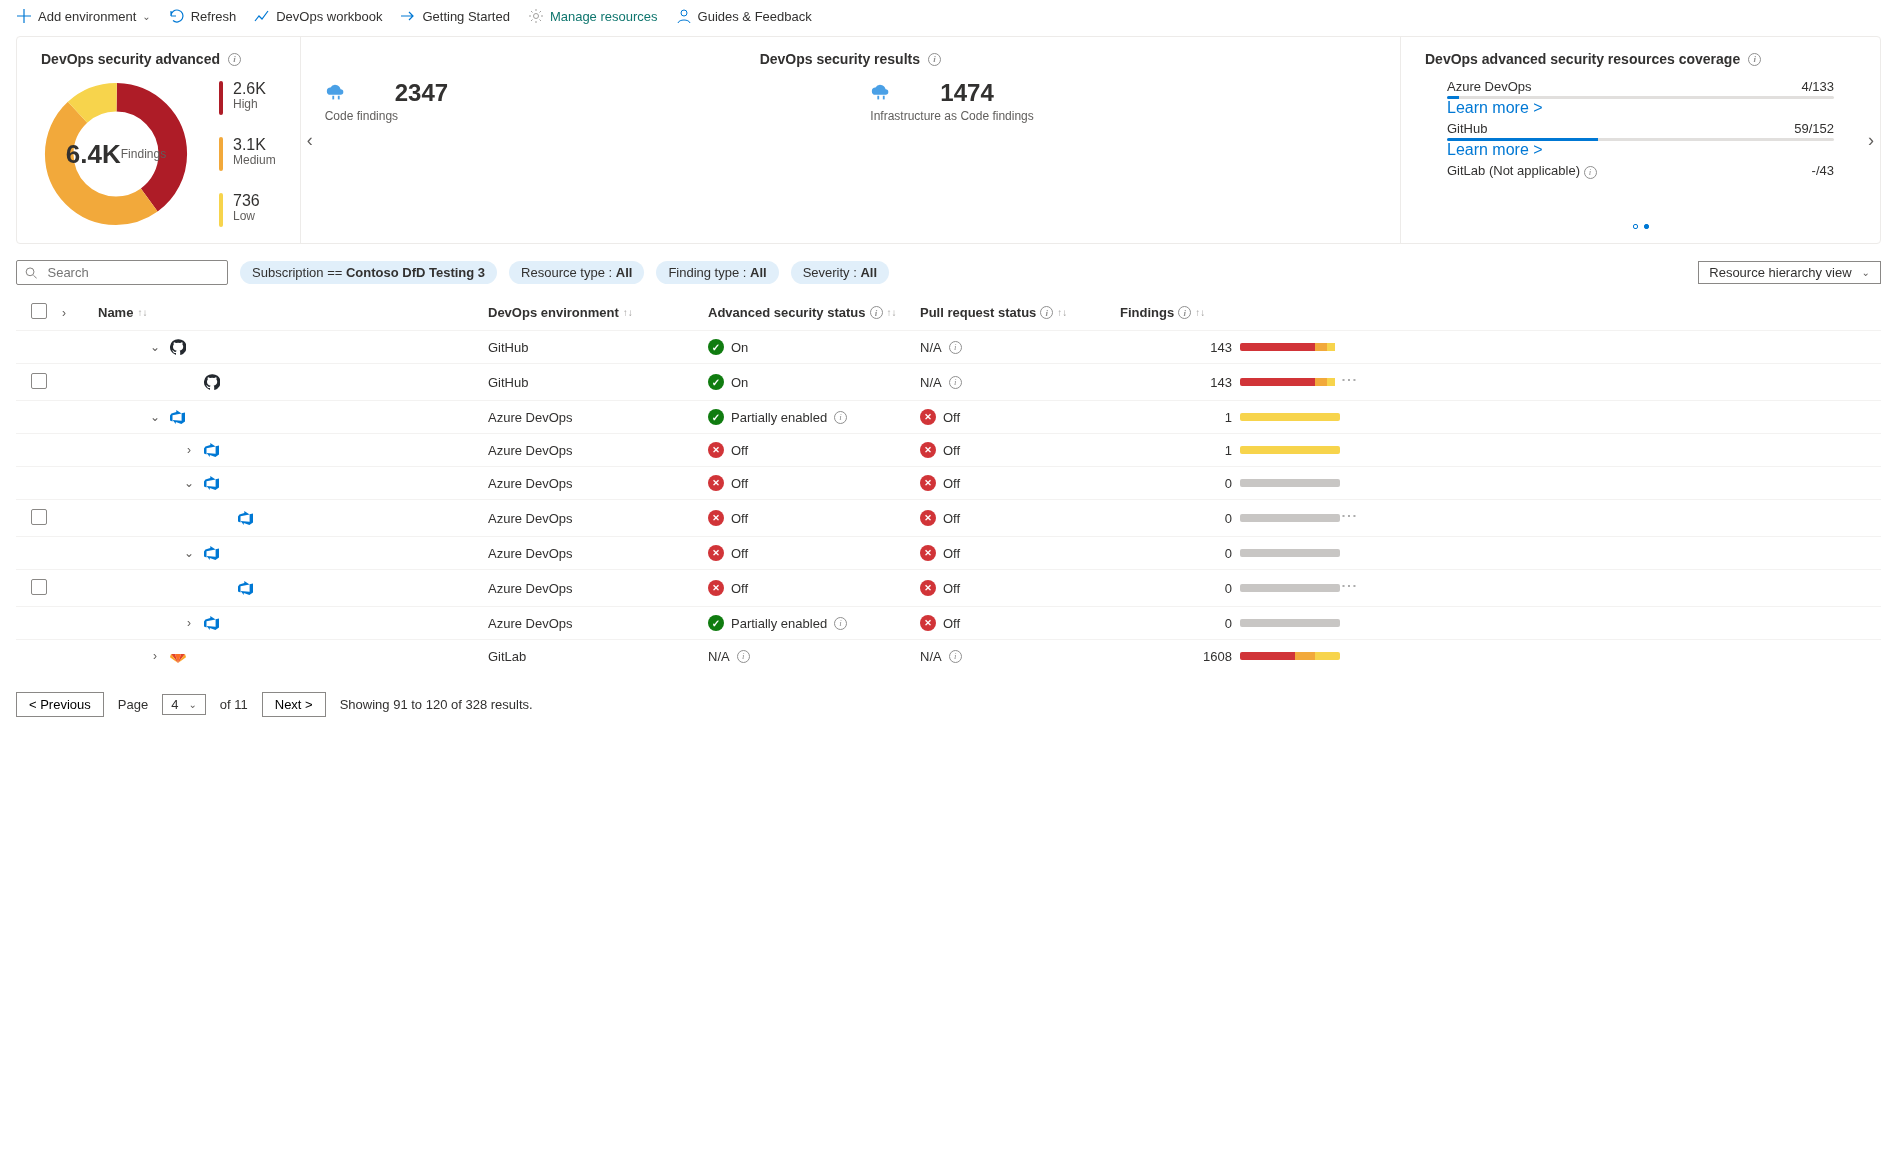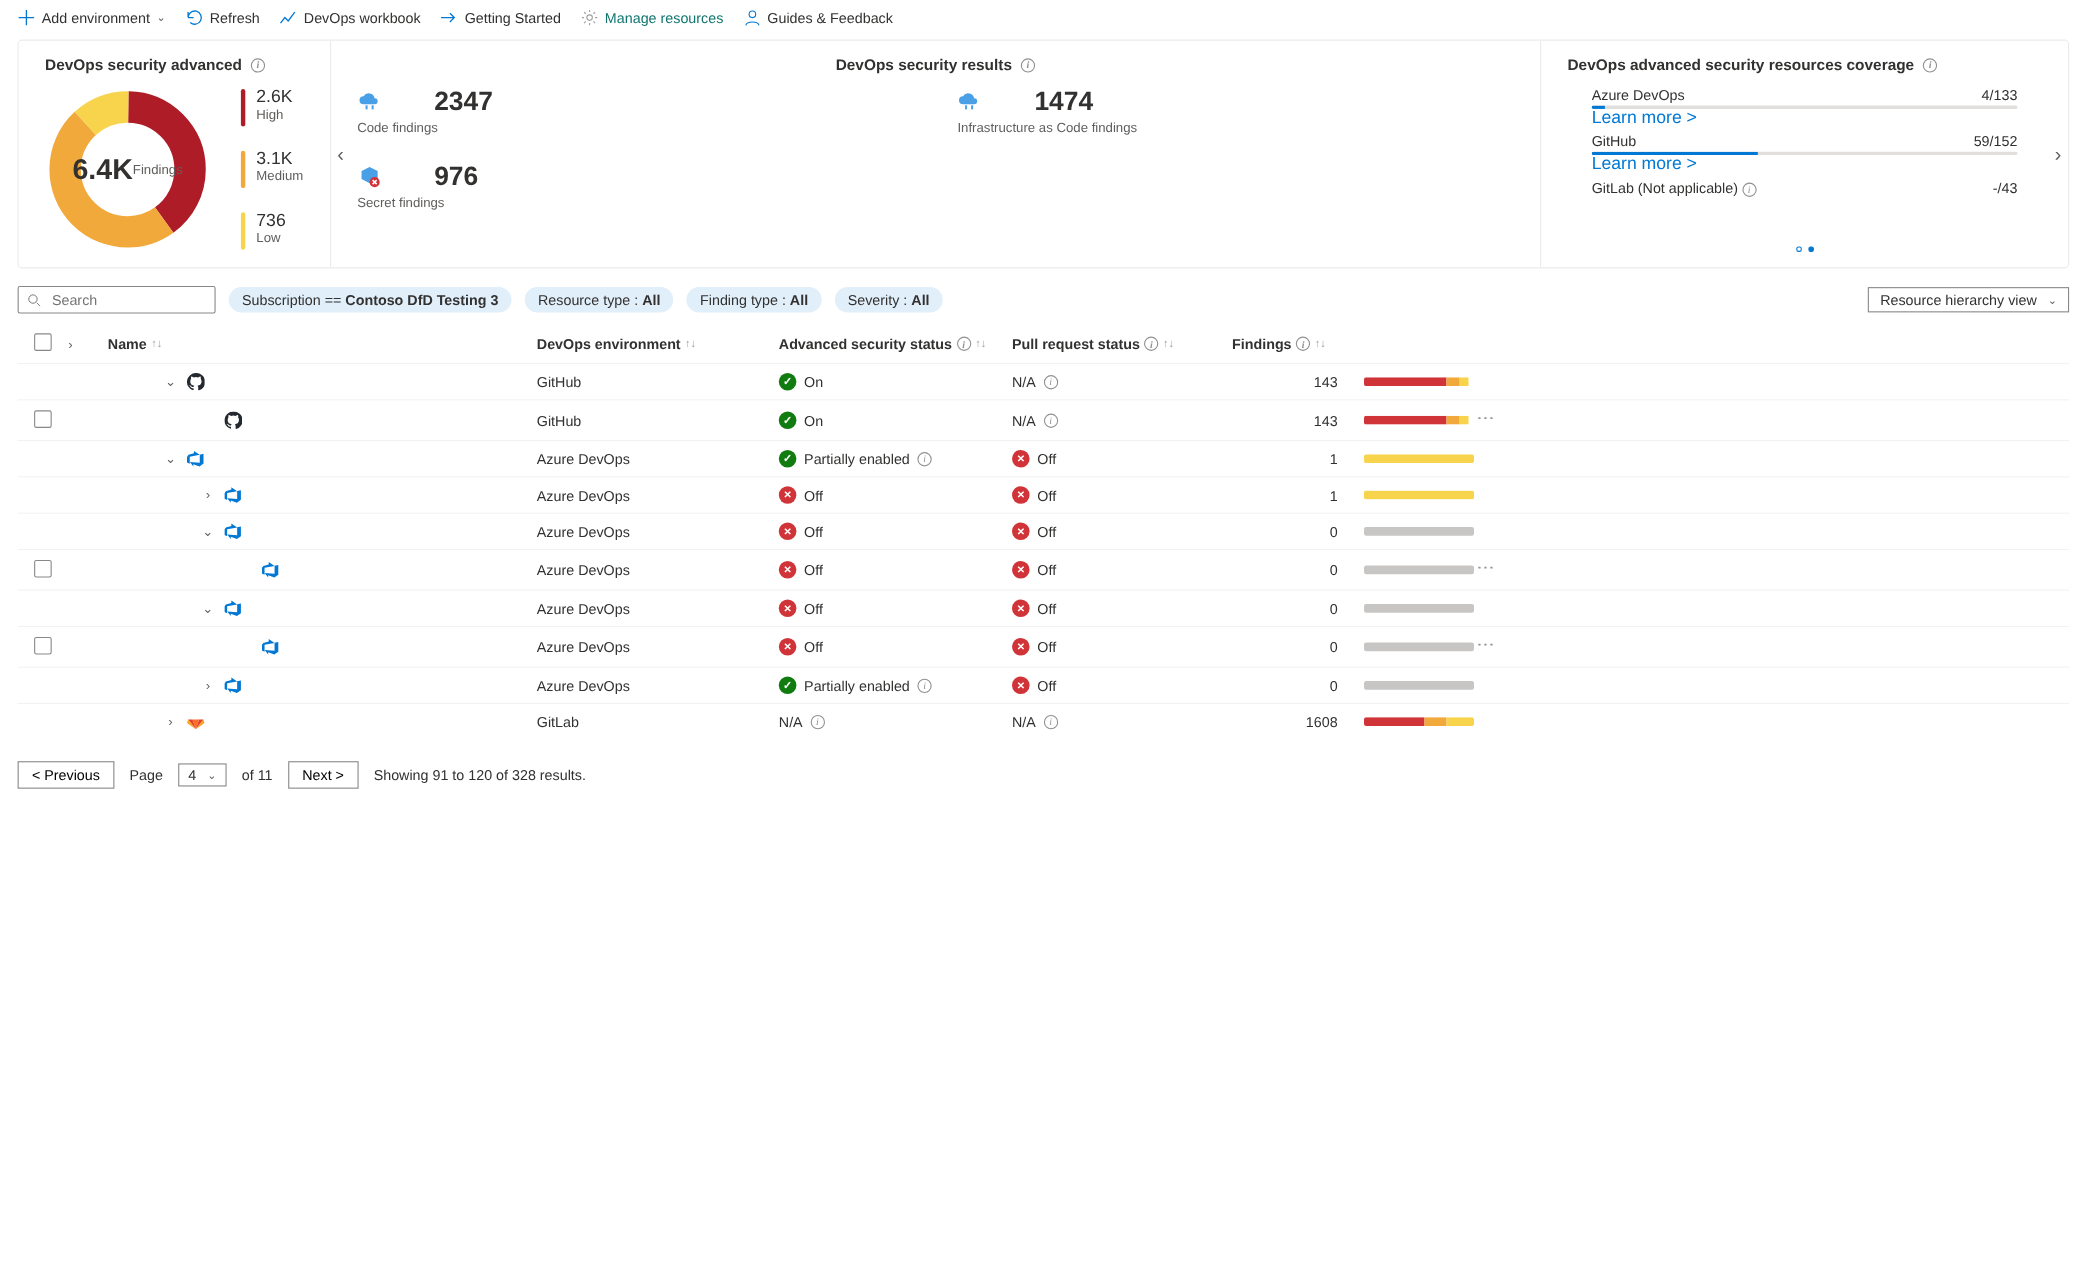--- a/index.html
+++ b/index.html
@@ -47,21 +47,21 @@
   .cov-row { display:flex; justify-content:space-between; font-size:13px; }
   .cov-bar { height:3px; background:#e1dfdd; border-radius:2px; overflow:hidden; margin-top:2px; }
   .cov-bar > div { height:100%; background:#0078d4; }
   .cov-link { color:#0078d4; font-size:16px; cursor:pointer; }
   .dots { display:flex; gap:6px; justify-content:center; margin-top:auto; padding-top:14px; }
   .dots .d { width:5px;height:5px;border:1px solid #0078d4;border-radius:2px; }
   .dots .d.active { background:#0078d4; }
 
   
   .filterbar { display:flex; align-items:center; gap: 12px; padding: 0 16px 10px 16px; }
-  .search { display:flex;align-items:center;gap:8px;border:1px solid #8a8886;border-radius:2px;padding:3px 8px;width:180px; }
+  .search { display:flex;align-items:center;gap:8px;border:1px solid #8a8886;border-radius:2px;padding:3px 8px;width:212px; }
   .search input { border:none;outline:none;font-size:13px;width:100%; }
   .pill { background:#e1effa; border-radius: 12px; padding: 4px 12px; font-size:13px; }
   .pill b { font-weight:600; }
   .spacer { flex:1; }
   .dropdown { border:1px solid #8a8886; padding:3px 10px;font-size:13px;display:flex;align-items:center;gap:10px;cursor:pointer; }
 
   
   .table { margin: 0 16px; }
   .thead { display:grid; grid-template-columns: 46px 36px 390px 220px 212px 200px 220px 26px; align-items:center; padding: 8px 0; color:#323130; font-size:13px; }
   .thead .h { font-weight:600; display:inline-flex; align-items:center; gap:4px; }
@@ -70,21 +70,21 @@
   .thead .exp { color:#605e5c;font-size:12px;cursor:pointer; }
 
   .tbody .trow { display:grid; grid-template-columns: 46px 36px 390px 220px 212px 200px 220px 26px; align-items:center; padding: 8px 0; border-top:1px solid #f3f2f1; }
   .namecell { display:flex; align-items:center; gap: 8px; }
   .chevcell { font-size:12px;color:#605e5c;cursor:pointer;width:14px;display:inline-flex;justify-content:center; }
   .status { display:flex;align-items:center;gap:7px; }
   .dot-on { width:16px;height:16px;border-radius:50%;background:#107c10;display:inline-flex;align-items:center;justify-content:center; }
   .dot-on::after { content:"✓";color:#fff;font-size:10px;font-weight:bold; }
   .dot-off { width:16px;height:16px;border-radius:50%;background:#d13438;display:inline-flex;align-items:center;justify-content:center; }
   .dot-off::after { content:"✕";color:#fff;font-size:9px;font-weight:bold; }
-  .findcell { display:flex;align-items:center;gap:24px;justify-content:flex-end; }
+  .findcell { display:flex;align-items:center;gap:8px;justify-content:flex-end; }
   .findnum { font-size:13px;min-width:36px;text-align:right; }
   .fbar { width:100px;height:8px;display:flex;border-radius:2px;overflow:hidden; }
   .fbar .seg { height:100%; }
   .fbar.gray { background:#c8c6c4; }
   .more { color:#949494;cursor:pointer;font-size:16px;letter-spacing:1px;writing-mode:vertical-rl; }
 
   .svcicon { width:16px;height:16px;display:inline-block; }
 
   
   .pager { display:flex;align-items:center;gap:14px;margin:20px 16px;font-size:13px; }
@@ -205,31 +205,20 @@
        <div class="line1">
             <span class="res-icon"><svg viewBox="0 0 24 24" width="22" height="22">
                 <path d="M6 14a4 4 0 010-8 6 6 0 0111 2 3 3 0 010 6H6z" fill="#4aa0e6"></path>
                 <rect x="8" y="15" width="2" height="4" fill="#4aa0e6"></rect>
                 <rect x="14" y="15" width="2" height="4" fill="#4aa0e6"></rect>
               </svg></span>
             <span class="num">1474</span>
           </div>
        <div class="cap">Infrastructure as Code findings</div>
      </div>
-        <div class="result-item">
-       <div class="line1">
-            <span class="res-icon"><svg viewBox="0 0 24 24" width="22" height="22">
-                <path d="M12 2l8 4v8l-8 4-8-4V6l8-4z" fill="#4aa0e6"></path>
-                <circle cx="17" cy="17" r="5" fill="#d13438"></circle>
-                <path d="M15 15l4 4M19 15l-4 4" stroke="#fff" stroke-width="1.5"></path>
-              </svg></span>
-            <span class="num">976</span>
-          </div>
-       <div class="cap">Secret findings</div>
-     </div>
       </div>
   </div>
 
   <div class="panel right">
     <span class="nav-chev r">›</span>
     <div class="card-title">
       <span>DevOps advanced security resources coverage</span>
       <span class="info-icon">i</span>
     </div>
     <div class="cov-list" id="cov-list">

